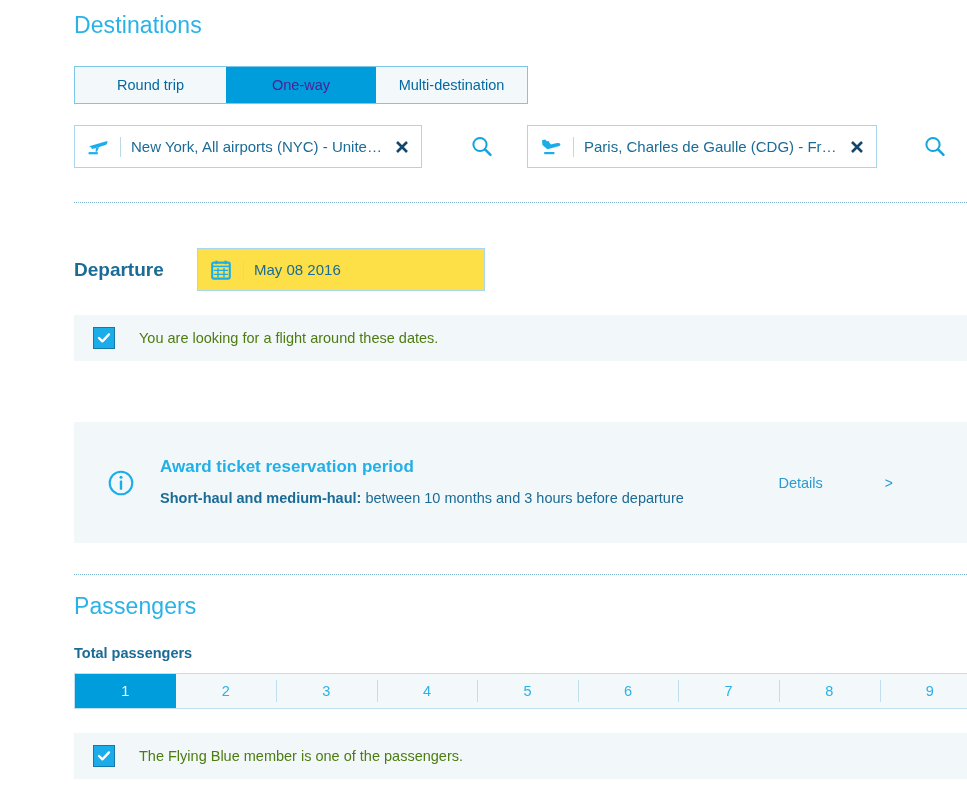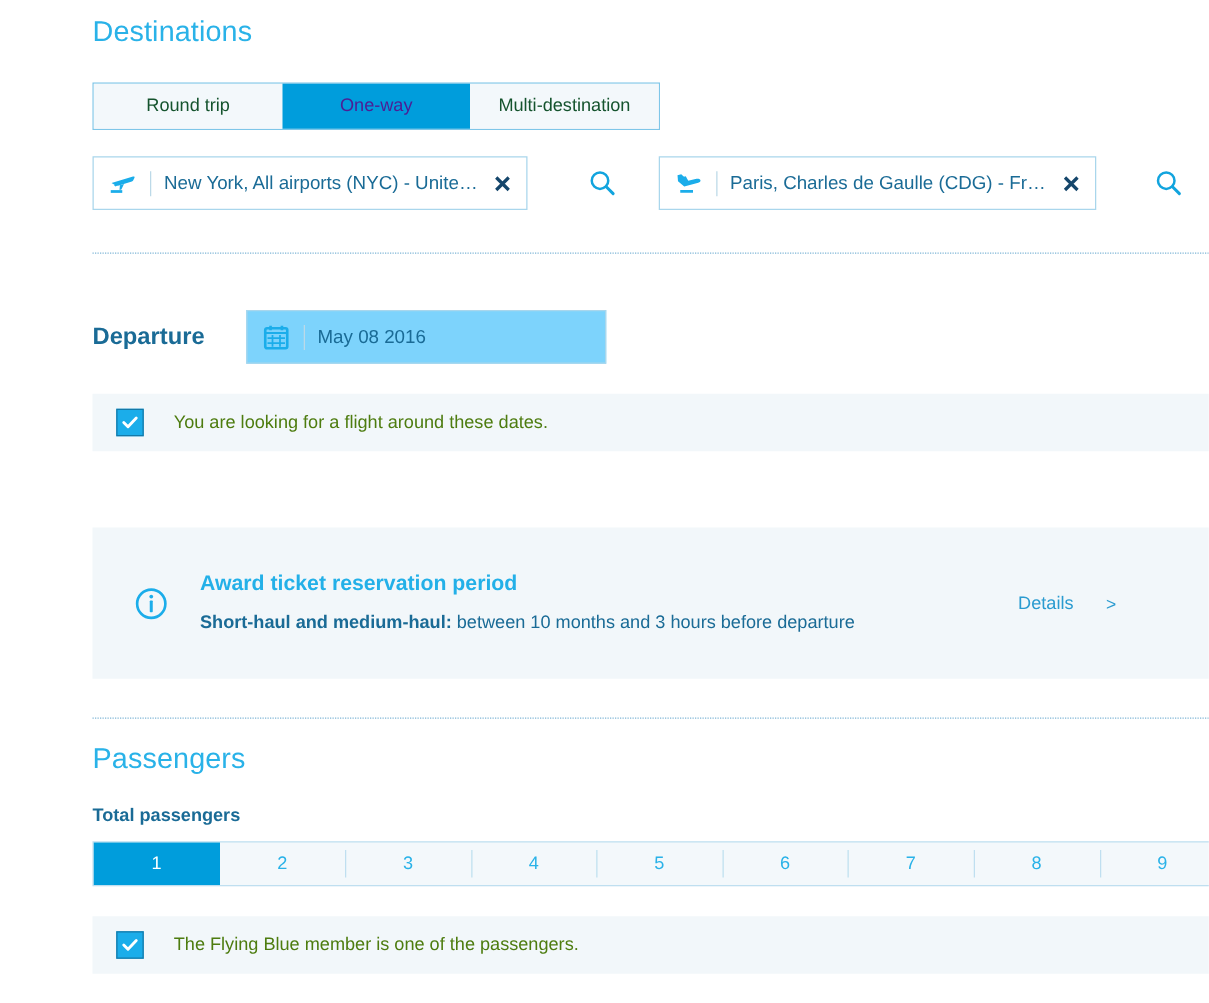--- a/index.html
+++ b/index.html
@@ -33,21 +33,21 @@
     width: 454px;
     height: 38px;
     background: #f3f8fb;
   }
   .tab {
     flex: 0 0 auto;
     display: flex;
     align-items: center;
     justify-content: center;
     font-size: 14.5px;
-    color: #14532d;
+    color: #0369a1;
     background: #f3f8fb;
     cursor: pointer;
     height: 100%;
   }
   .tab.t-round { width: 151px; }
   .tab.t-oneway { width: 150px; }
   .tab.t-multi  { width: 151px; }
   .tab.active { background: #009ddc; color: #4c1d95; }
 
   
@@ -129,21 +129,21 @@
     width: 94px;
     font-size: 19px;
     font-weight: bold;
     color: #1a6b96;
   }
   .date-box {
     margin-left: 29px;
     width: 288px;
     height: 43px;
     border: 1px solid #a9d6ec;
-    background: #7dd3fc;
+    background: #fde047;
     display: flex;
     align-items: center;
     padding: 0 10px;
   }
   .date-value {
     font-size: 15px;
     color: #1a6b96;
     border: none;
     outline: none;
     background: transparent;
@@ -207,20 +207,21 @@
   }
   .info-line b { font-weight: bold; }
   #award-details-link {
     flex: 0 0 auto;
     display: flex;
     align-items: center;
     margin-right: 88px;
     cursor: pointer;
     font-size: 14.5px;
     color: #2a9bd0;
+    gap: 36px;
   }
   #award-details-link .chev { margin-left: 26px; font-size: 14px; }
 
   
   #passengers-section { position: absolute; left: 28px; top: 593px; width: 911px; }
 
   .sub-label {
     margin-top: 25px;
     font-size: 14.5px;
     font-weight: bold;

